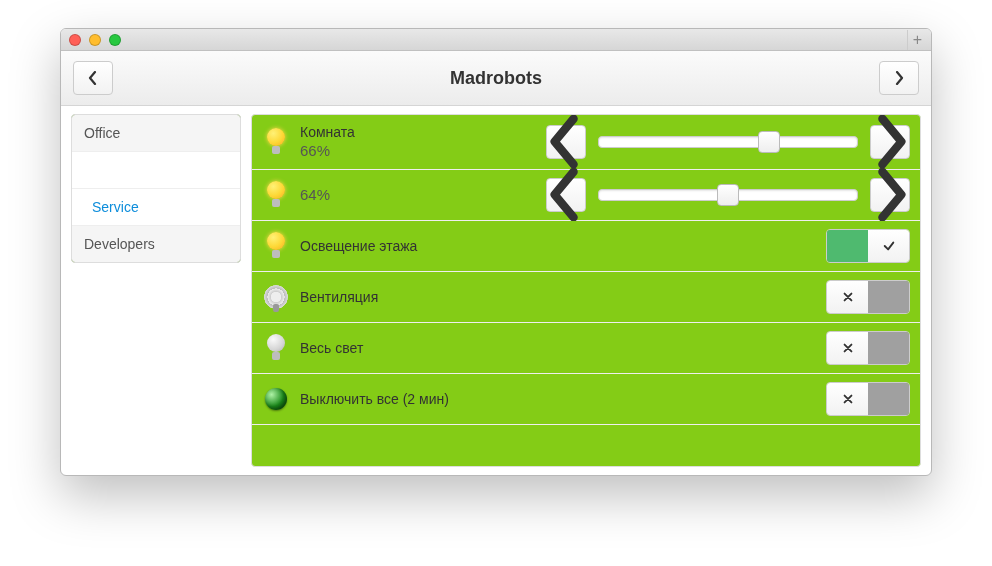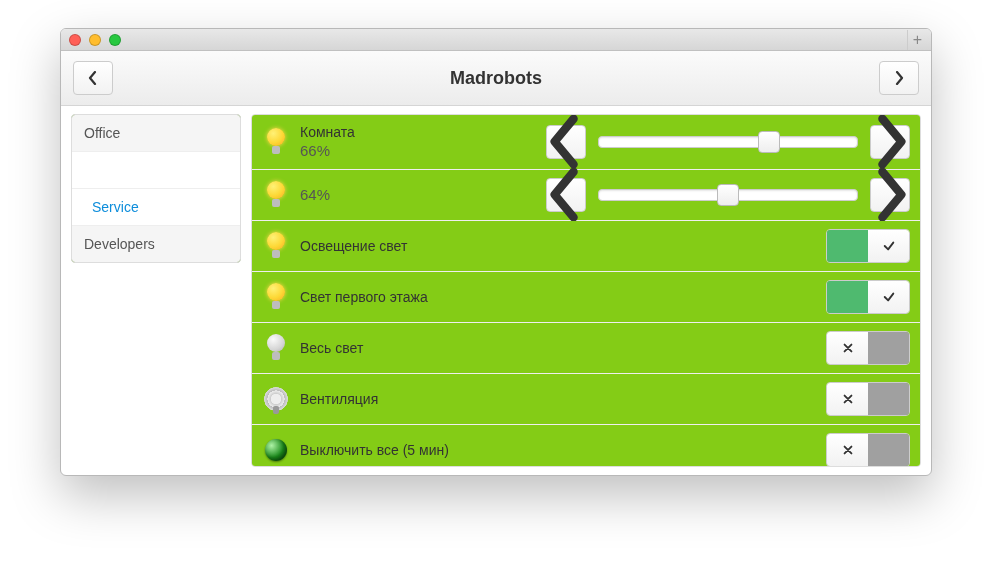--- a/index.html
+++ b/index.html
@@ -293,93 +293,75 @@
                 <path d="M3 1 L8 7 L3 13" stroke="#333" stroke-width="2.2" fill="none" stroke-linecap="round" stroke-linejoin="round"></path>
               </svg>
             </div>
           </div>
         </div>
         <div class="row">
           <div class="row-icon">
             <div class="bulb-on"></div>
           </div>
           <div class="row-label">
-            <div>Освещение свет</div>
+            <div>Освещение этажа</div>
           </div>
           <div class="row-controls">
             <div class="toggle on">
               <div class="half left"></div>
               <div class="half right">
                 <svg viewBox="0 0 14 14">
                   <path d="M2 7 L6 11 L12 3" stroke="#333" stroke-width="2.2" fill="none" stroke-linecap="round" stroke-linejoin="round"></path>
                 </svg>
               </div>
             </div>
           </div>
         </div>
         <div class="row">
           <div class="row-icon">
-            <div class="bulb-on"></div>
-          </div>
-          <div class="row-label">
-            <div>Свет первого этажа</div>
-          </div>
-          <div class="row-controls">
-            <div class="toggle on">
-              <div class="half left"></div>
-              <div class="half right">
-                <svg viewBox="0 0 14 14">
-                  <path d="M2 7 L6 11 L12 3" stroke="#333" stroke-width="2.2" fill="none" stroke-linecap="round" stroke-linejoin="round"></path>
-                </svg>
-              </div>
-            </div>
-          </div>
-        </div>
-        <div class="row">
-          <div class="row-icon">
-            <div class="bulb-off"></div>
-          </div>
-          <div class="row-label">
-            <div>Весь свет</div>
+            <div class="fan"></div>
+          </div>
+          <div class="row-label">
+            <div>Вентиляция</div>
           </div>
           <div class="row-controls">
             <div class="toggle off">
               <div class="half left">
                 <svg viewBox="0 0 14 14">
                   <path d="M3 3 L11 11 M11 3 L3 11" stroke="#333" stroke-width="2.2" fill="none" stroke-linecap="round"></path>
                 </svg>
               </div>
               <div class="half right"></div>
             </div>
           </div>
         </div>
         <div class="row">
           <div class="row-icon">
-            <div class="fan"></div>
-          </div>
-          <div class="row-label">
-            <div>Вентиляция</div>
+            <div class="bulb-off"></div>
+          </div>
+          <div class="row-label">
+            <div>Весь свет</div>
           </div>
           <div class="row-controls">
             <div class="toggle off">
               <div class="half left">
                 <svg viewBox="0 0 14 14">
                   <path d="M3 3 L11 11 M11 3 L3 11" stroke="#333" stroke-width="2.2" fill="none" stroke-linecap="round"></path>
                 </svg>
               </div>
               <div class="half right"></div>
             </div>
           </div>
         </div>
         <div class="row">
           <div class="row-icon">
             <div class="orb-green"></div>
           </div>
           <div class="row-label">
-            <div>Выключить все (5 мин)</div>
+            <div>Выключить все (2 мин)</div>
           </div>
           <div class="row-controls">
             <div class="toggle off">
               <div class="half left">
                 <svg viewBox="0 0 14 14">
                   <path d="M3 3 L11 11 M11 3 L3 11" stroke="#333" stroke-width="2.2" fill="none" stroke-linecap="round"></path>
                 </svg>
               </div>
               <div class="half right"></div>
             </div>

